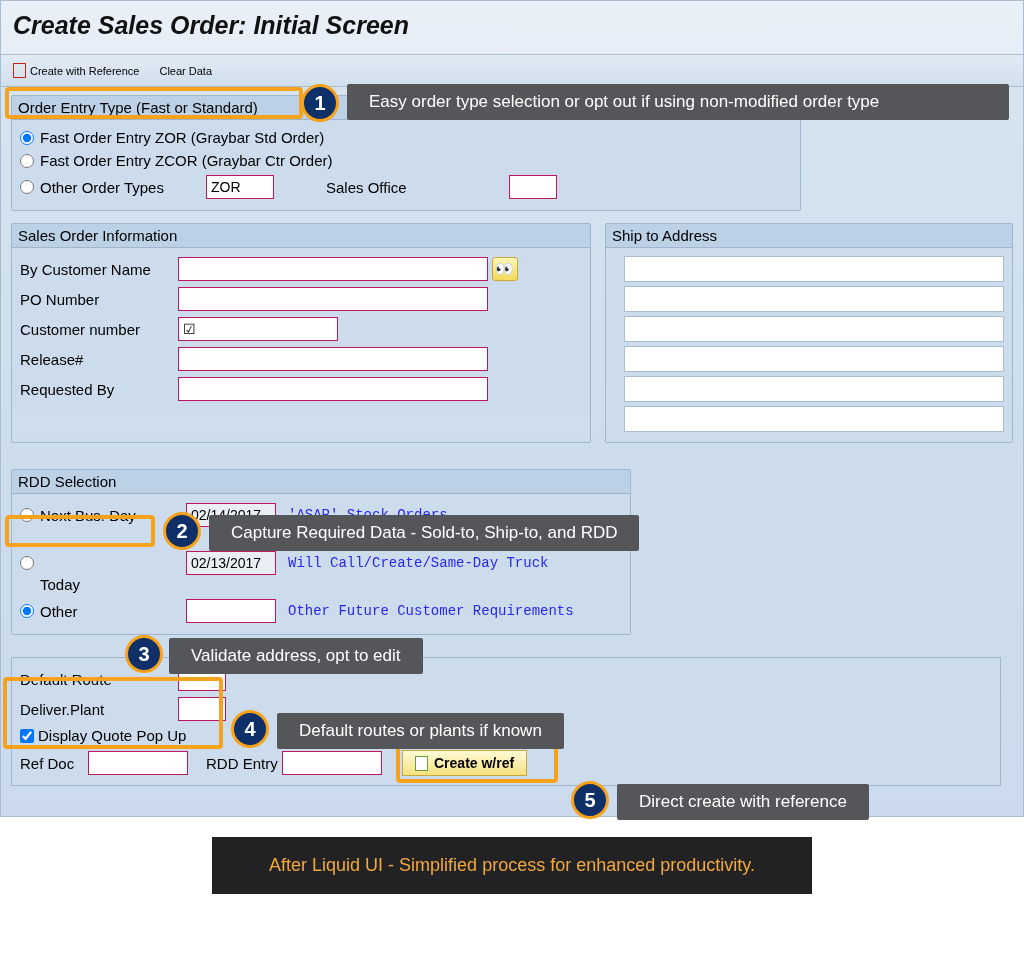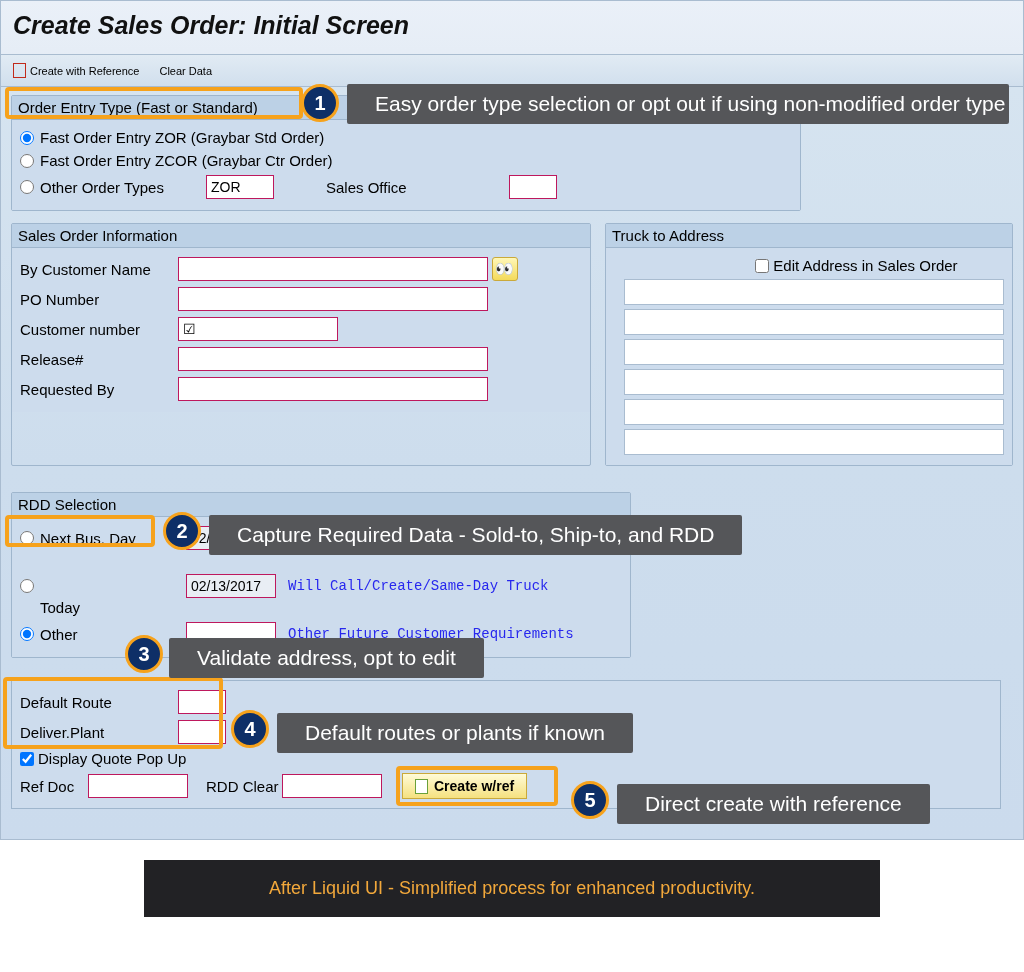--- a/index.html
+++ b/index.html
@@ -139,30 +139,30 @@
     color: #fff;
     font-weight: bold;
     font-size: 20px;
     display: flex; align-items: center; justify-content: center;
     z-index: 60;
   }
   .ann-text {
     position: absolute;
     background: #555659;
     color: #fff;
-    font-size: 21px;
-    padding: 8px 28px;
+    font-size: 17px;
+    padding: 8px 22px;
     border-radius: 2px;
     z-index: 55;
     white-space: nowrap;
   }
 
   .footer-banner {
     margin: 20px auto 0 auto;
-    width: 736px;
+    width: 600px;
     background: #222225;
     color: #f2a83b;
     text-align: center;
     font-size: 18px;
     padding: 18px 10px;
   }
 
   .yellow-btn {
     background: linear-gradient(#fffbd7,#f5e180);
     border: 1px solid #caa93a;
@@ -248,27 +248,22 @@
             <input class="txt-input" style="width: 310px;">
           </div>
           <div class="form-row">
             <span class="form-label">Requested By</span>
             <input class="txt-input" style="width: 310px;">
           </div>
         </div>
       </div>
 
       <div class="groupbox" style="flex:1;">
-        <div class="groupbox-header">Truck to Address</div>
+        <div class="groupbox-header">Ship to Address</div>
         <div class="groupbox-body" style="padding-left:18px;">
-          <div class="form-row" style="justify-content:center; padding-left:85px;">
-            <input type="checkbox" style="">
-            <span style="width:4px;"></span>
-            <span>Edit Address in Sales Order</span>
-          </div>
           <input class="ship-input" style="">
           <input class="ship-input" style="">
           <input class="ship-input" style="">
           <input class="ship-input" style="">
           <input class="ship-input" style="">
           <input class="ship-input" style="">
         </div>
       </div>
     </div>
 
@@ -318,21 +313,21 @@
       </div>
       <div class="form-row">
         <input type="checkbox" checked="" style="">
         <span style="width:4px;"></span>
         <span>Display Quote Pop Up</span>
       </div>
       <div class="form-row">
         <span style="width:68px;">Ref Doc</span>
         <input class="txt-input" style="width: 100px;">
         <span style="width:18px;"></span>
-        <span style="width:76px;">RDD Clear</span>
+        <span style="width:76px;">RDD Entry</span>
         <input class="txt-input" style="width: 100px;">
         <span style="width:20px;"></span>
         <span style="position:relative; display:inline-block;">
           <span class="ann-highlight" style="left:-6px; top:-7px; width:162px; height:40px; position:absolute;"></span>
           <button class="yellow-btn">
             <span class="new-doc"></span>
             <span>Create w/ref</span>
           </button>
         </span>
       </div>

